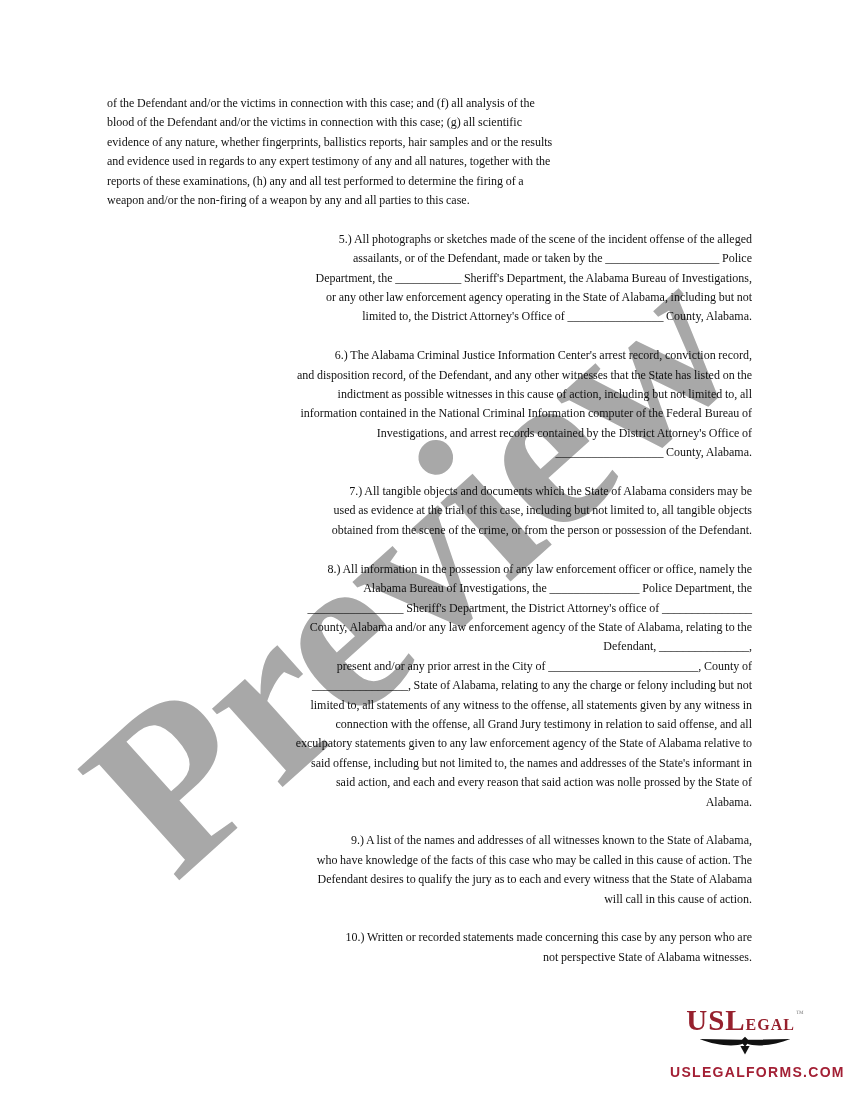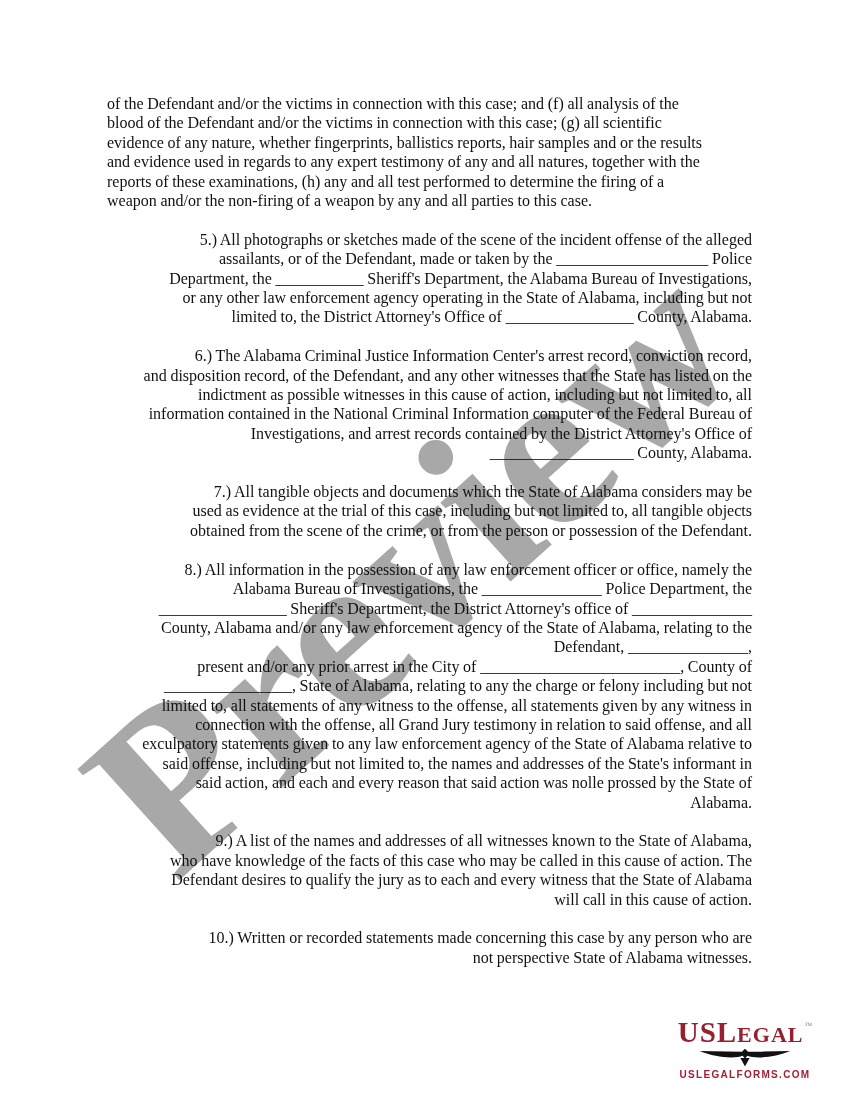--- a/index.html
+++ b/index.html
@@ -27,21 +27,21 @@
     user-select: none;
   }
 
   
   .doc {
     position: absolute;
     left: 107px; top: 94px;
     width: 645px;
     z-index: 1;
     color: #111;
-    font-size: 16px;
+    font-size: 12px;
     line-height: 19.4px;
     word-spacing: -0.3px;
   }
   .para { margin: 0 0 19.4px 0; white-space: nowrap; }
   .para.indent { text-indent: 40px; text-align: right; }
 
   
   .logo {
     position: absolute;
     right: 30px; bottom: 20px;
@@ -50,29 +50,29 @@
     z-index: 1;
   }
   .brand-row { line-height: 26px; white-space: nowrap; }
   .brand-lead, .brand-rest {
     font-family: "Liberation Serif", serif;
     font-weight: bold;
     color: #96212e;
     letter-spacing: 1px;
   }
   .brand-lead { font-size: 29px; margin-top: 30px; }
-  .brand-rest { font-size: 22px; }
+  .brand-rest { font-size: 16px; }
   .tm { font-size: 8px; color: #8a8a8a; vertical-align: 14px; margin-left: 1px; }
   .eagle { margin-top: -2px; line-height: 0; }
   .eagle svg { width: 118px; height: 20px; }
   .site {
-    margin-top: 1px;
+    margin-top: 8px;
     font-family: "Liberation Sans", sans-serif;
     font-weight: bold;
-    font-size: 10px;
+    font-size: 14px;
     letter-spacing: 1.3px;
     color: #a32035;
     white-space: nowrap;
   }
 </style>
 </head>
 <body>
 
 <div class="page">
 

